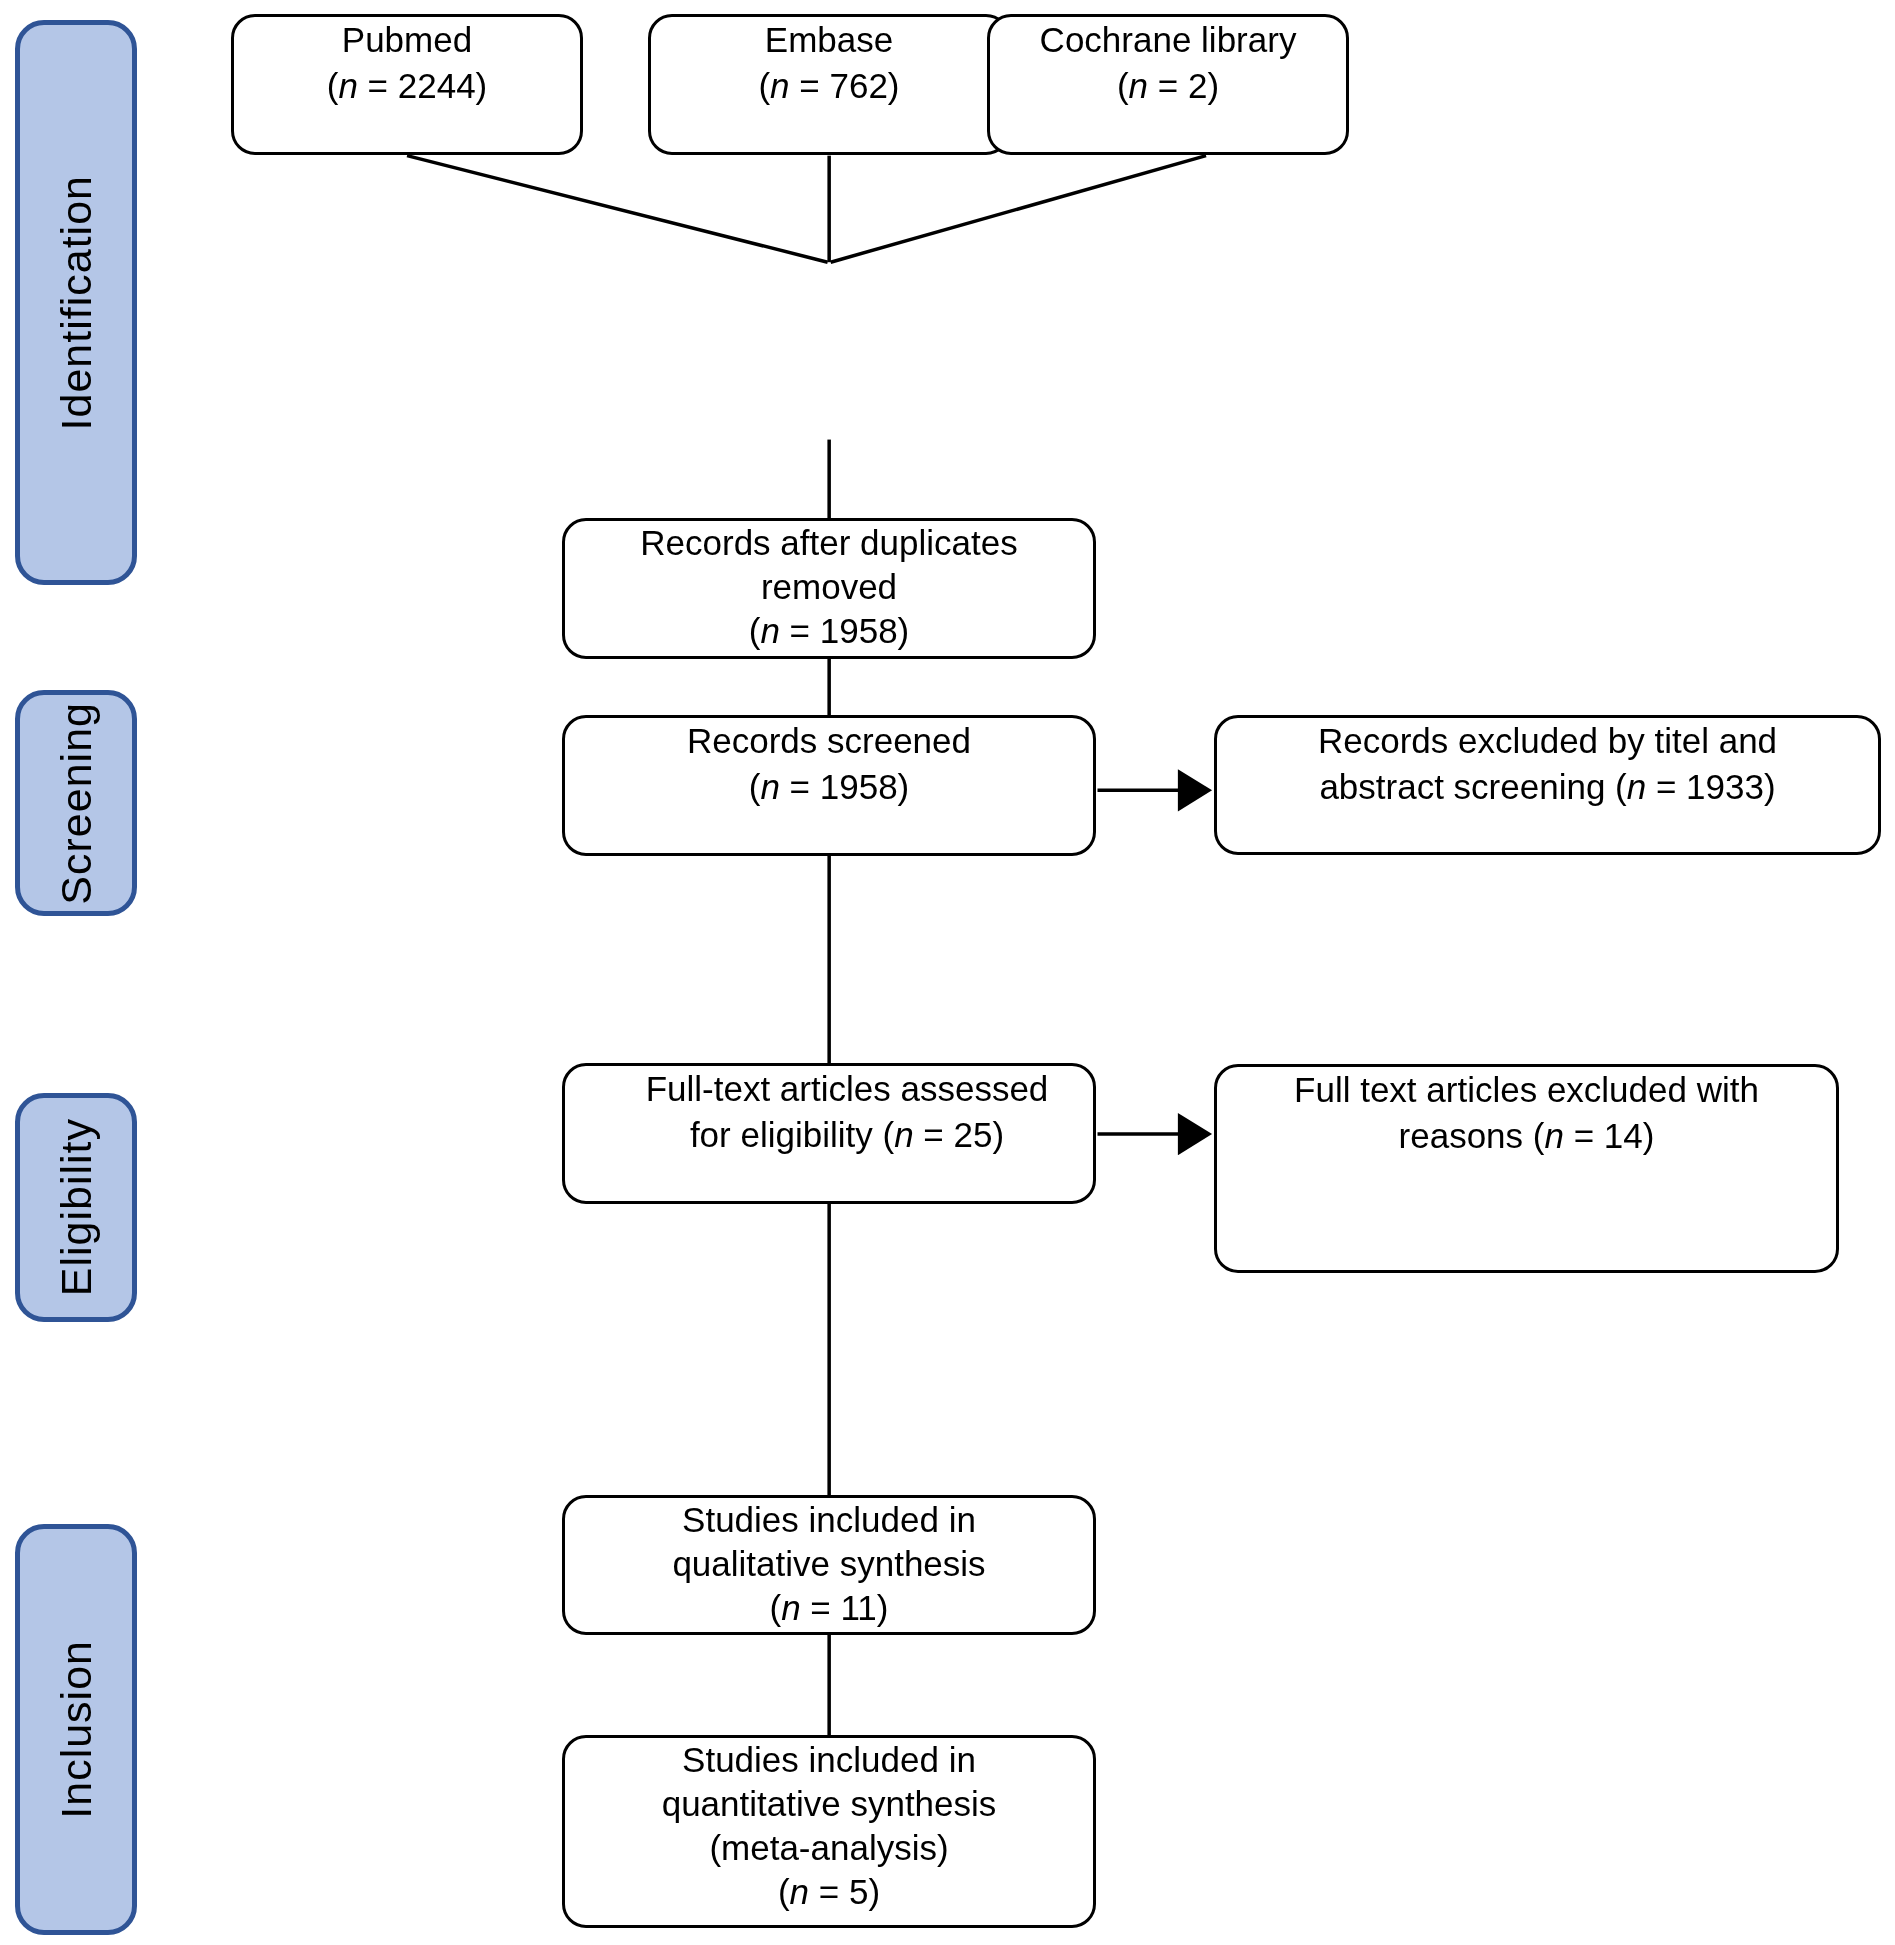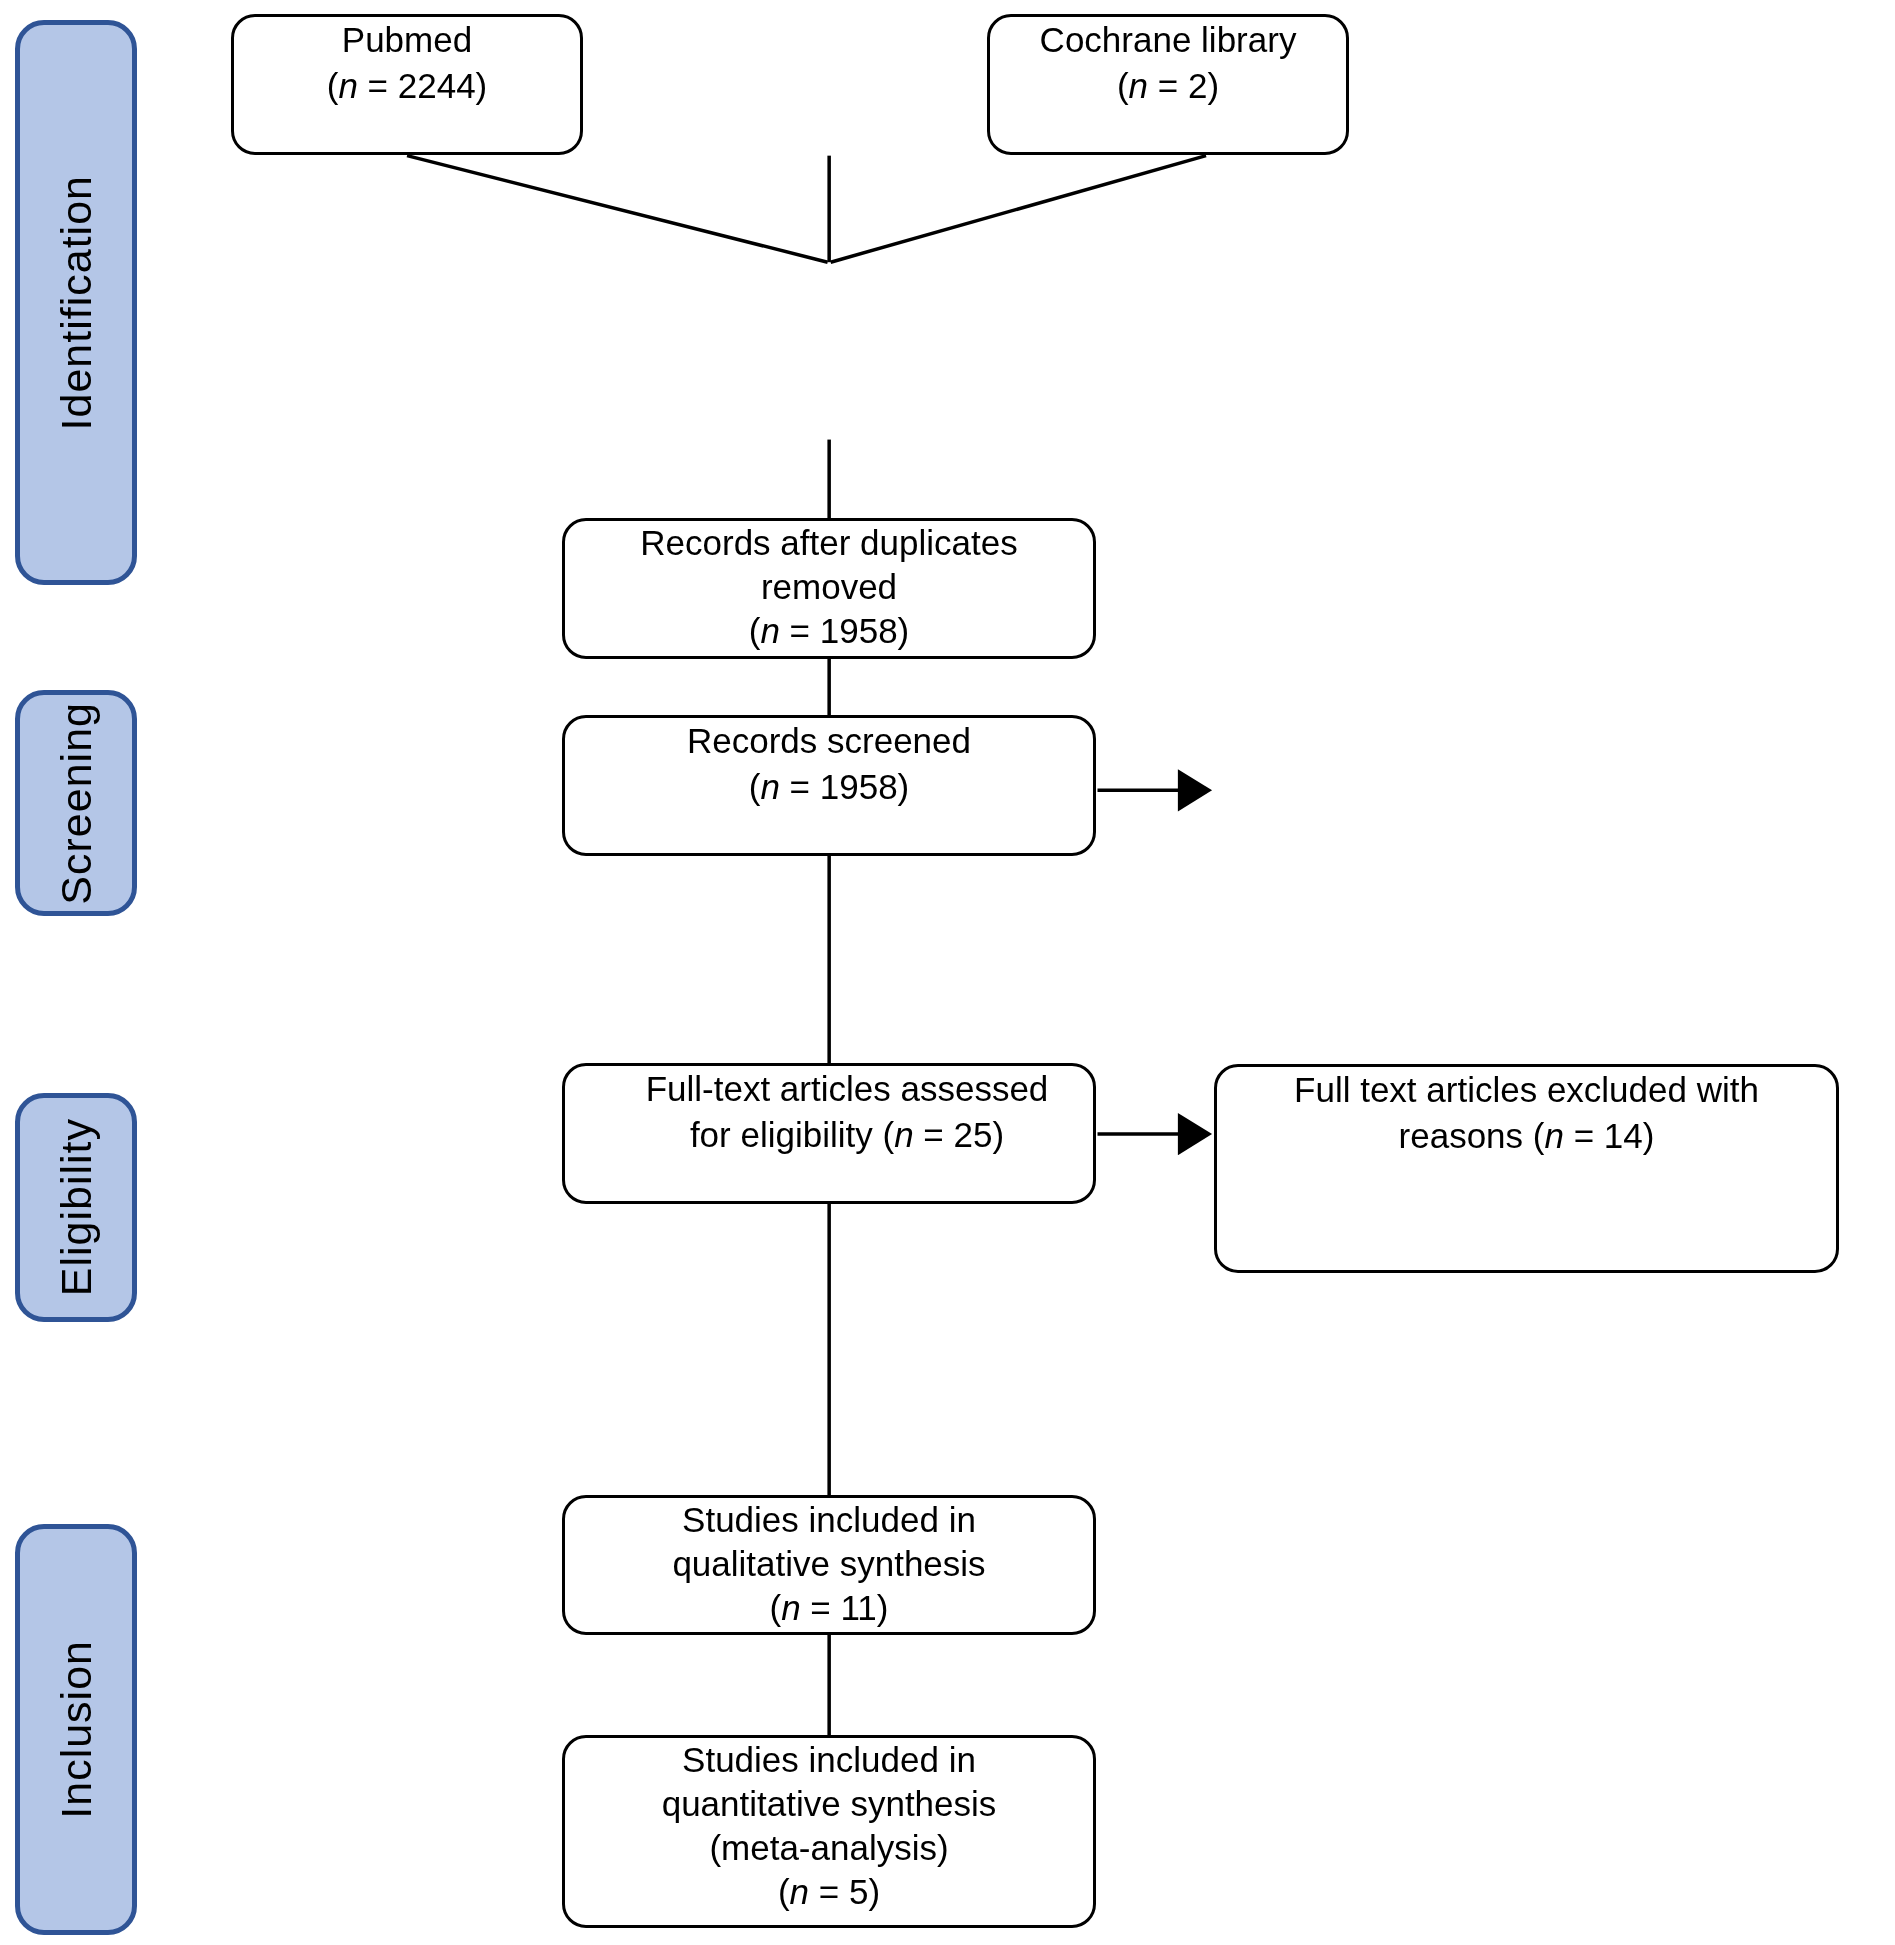--- a/index.html
+++ b/index.html
@@ -78,20 +78,24 @@
     <span class="vtxt">Eligibility</span>
   </div>
   <div class="stage" style="top:1524px;height:411px;">
     <span class="vtxt">Inclusion</span>
   </div>
 
   <div class="node" style="left:231px;top:14px;width:352px;height:141px;">
     <div class="txt"><span>Pubmed
 (</span><i>n</i><span> = 2244)</span></div>
   </div>
+  <div class="node" style="left:648px;top:14px;width:362px;height:141px;">
+    <div class="txt"><span>Embase
+(</span><i>n</i><span> = 762)</span></div>
+  </div>
   <div class="node" style="left:987px;top:14px;width:362px;height:141px;">
     <div class="txt"><span>Cochrane library
 (</span><i>n</i><span> = 2)</span></div>
   </div>
 
   <div class="node" style="left:562px;top:518px;width:534px;height:141px;">
     <div class="txt" style="line-height:44px;"><span>Records after duplicates
 removed
 (</span><i>n</i><span> = 1958)</span></div>
   </div>
@@ -108,19 +112,23 @@
 qualitative synthesis
 (</span><i>n</i><span> = 11)</span></div>
   </div>
   <div class="node" style="left:562px;top:1735px;width:534px;height:193px;">
     <div class="txt" style="line-height:44px;"><span>Studies included in
 quantitative synthesis
 (meta-analysis)
 (</span><i>n</i><span> = 5)</span></div>
   </div>
 
+  <div class="node" style="left:1214px;top:715px;width:667px;height:140px;">
+    <div class="txt"><span>Records excluded by titel and
+abstract screening (</span><i>n</i><span> = 1933)</span></div>
+  </div>
   <div class="node" style="left:1214px;top:1064px;width:625px;height:209px;">
     <div class="txt"><span>Full text articles excluded with
 reasons (</span><i>n</i><span> = 14)</span></div>
   </div>
 
 </div>
 
 
 </body></html>

